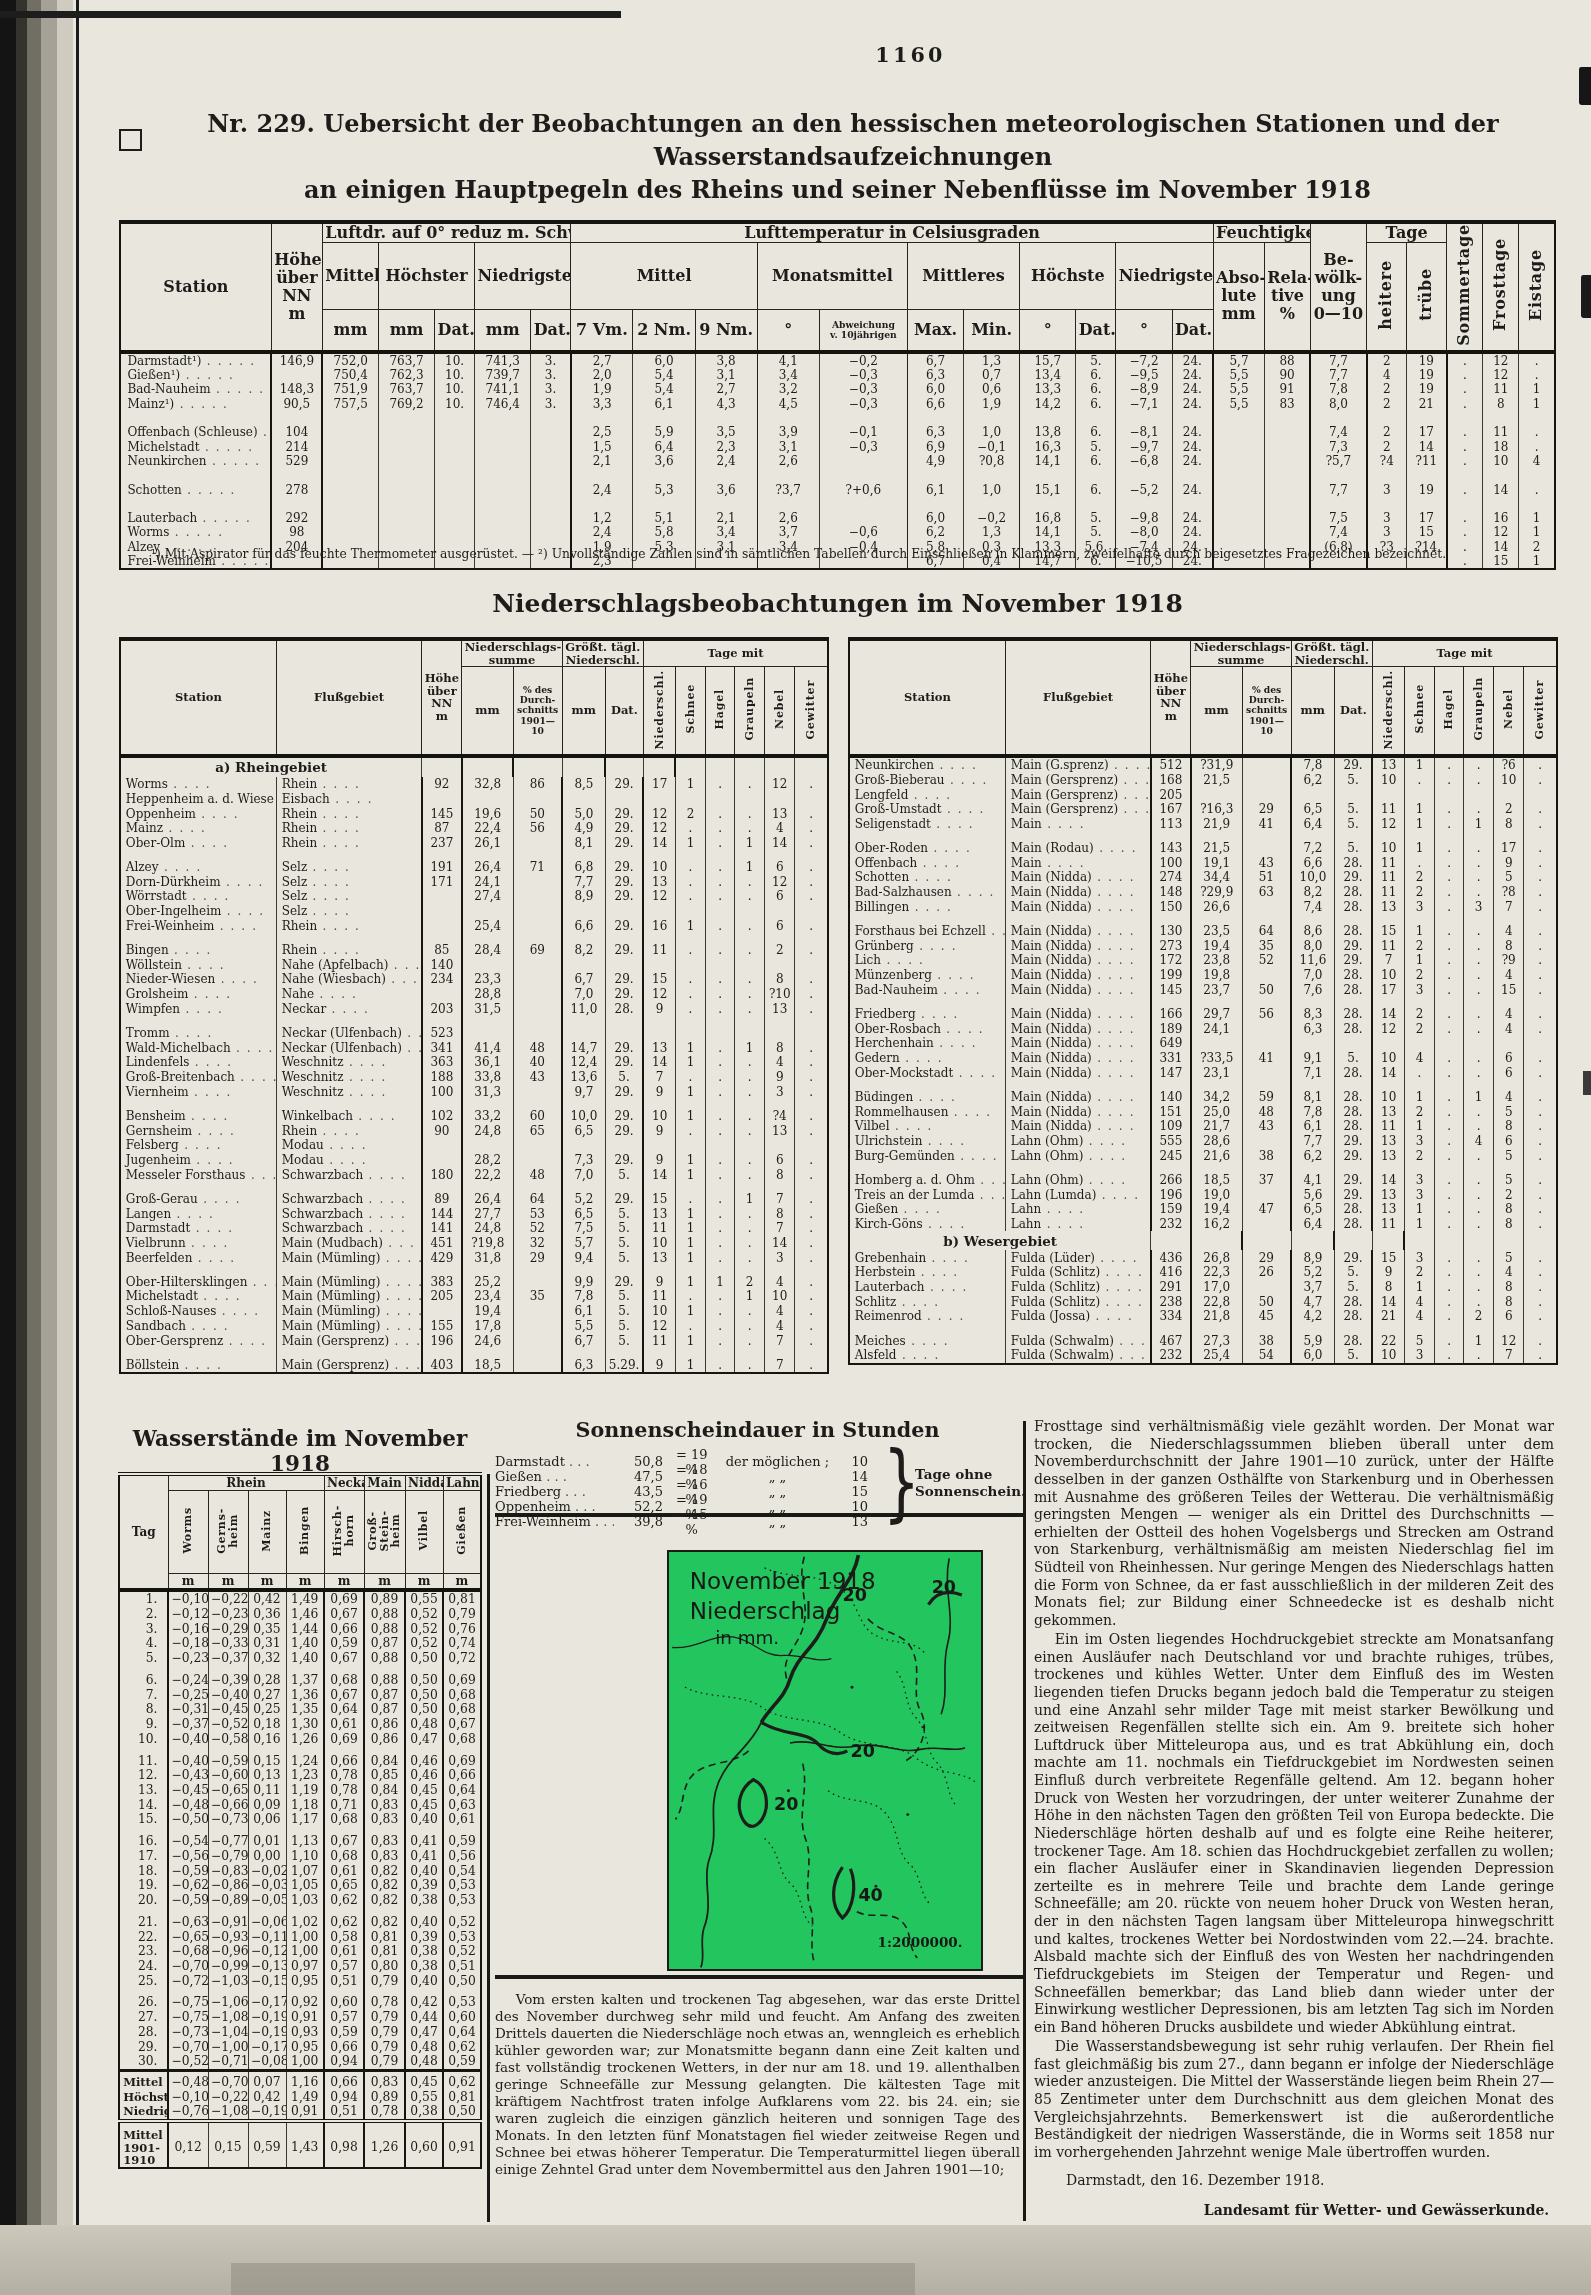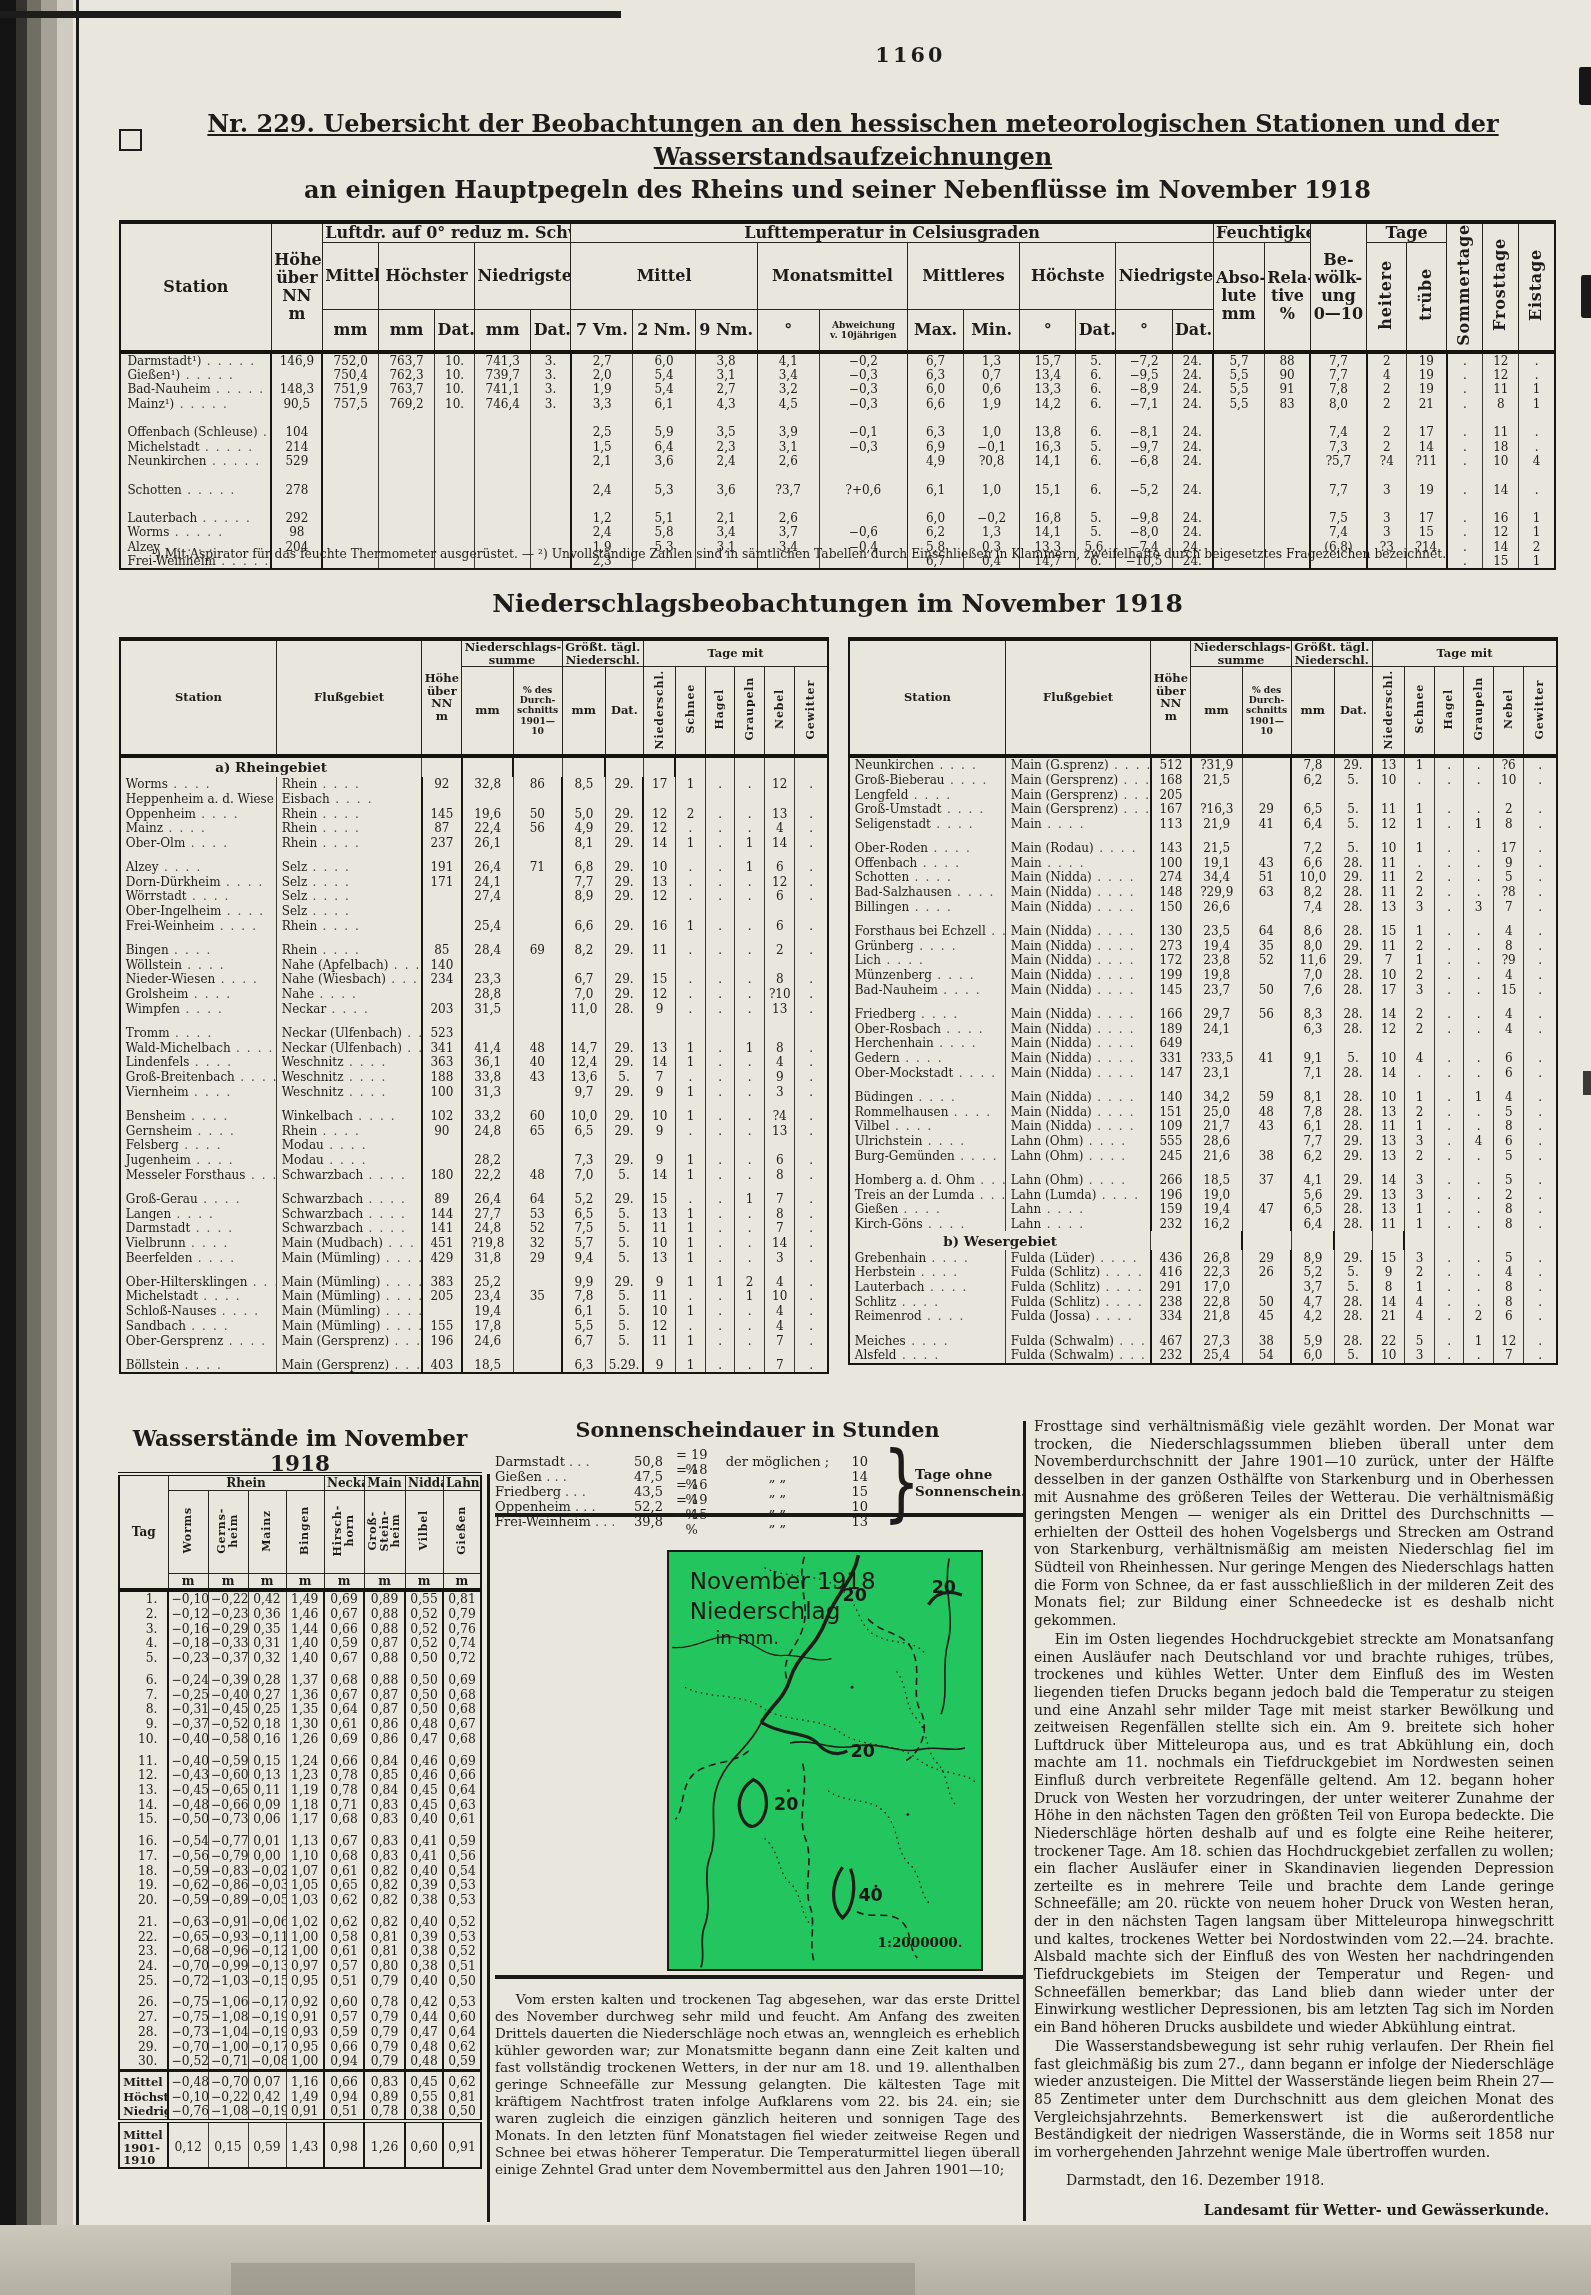--- a/index.html
+++ b/index.html
@@ -14,21 +14,21 @@
     background:linear-gradient(#ccc8bc,#b3afa2);}
   .botband2{position:absolute;left:231px;bottom:0;width:684px;height:32px;background:#8f8c80;opacity:.55;}
   .mark-a{position:absolute;right:0;top:67px;width:12px;height:38px;background:#161616;border-radius:2.4px 0 0 2.4px;}
   .mark-b{position:absolute;right:0;top:275px;width:10.3px;height:43px;background:#1a1a1a;border-radius:2.4px 0 0 2.4px;}
   .mark-c{position:absolute;right:0;top:1071px;width:8px;height:24px;background:#3a3a38;}
   
   .pagenum{position:absolute;left:827px;top:43px;width:167px;text-align:center;
     font-size:20.7px;font-weight:bold;letter-spacing:3.2px;}
   .doc-title{position:absolute;left:119px;top:107px;width:1437px;text-align:center;
     font-weight:bold;font-size:24px;line-height:33px;}
-  .doc-title .tl1{display:flex;justify-content:center;align-items:center;gap:8px;text-decoration:underline;}
+  .doc-title .tl1{display:flex;justify-content:center;align-items:center;gap:8px;}
   .sq{display:inline-block;width:19px;height:17.5px;border:2.8px solid #1c1c1c;flex:0 0 auto;}
   .sec-title{position:absolute;left:119px;width:1437px;text-align:center;font-weight:bold;font-size:25px;}
   
   table{border-collapse:collapse;table-layout:fixed;background:transparent;}
   th,td{padding:0 2.4px;overflow:hidden;white-space:nowrap;}
   th{font-weight:bold;text-align:center;border:1.2px solid #26241f;}
   td{text-align:center;border-left:0.8px solid #3a382f;border-right:0.8px solid #3a382f;}
   .pre{white-space:pre-line;}
   .rot{display:inline-block;writing-mode:vertical-rl;transform:rotate(180deg);
        white-space:pre-line;line-height:1.05;letter-spacing:0.8px;}

